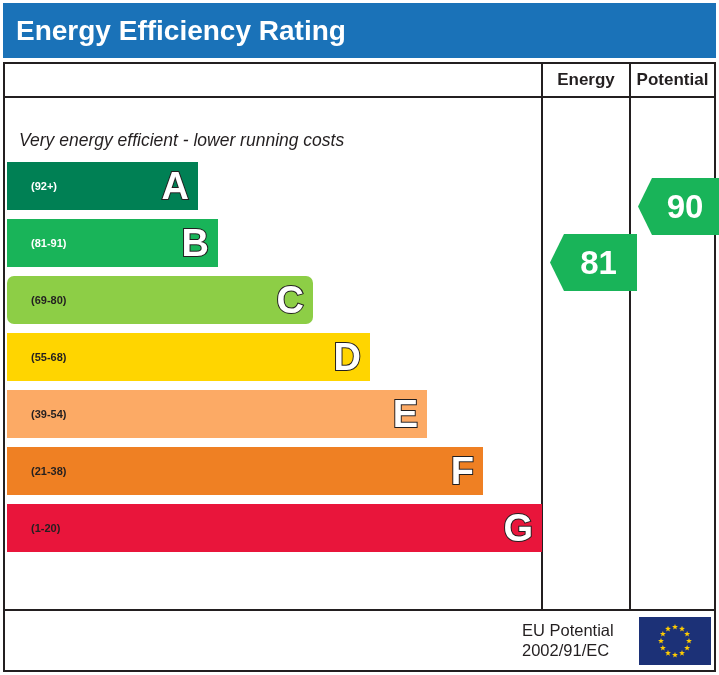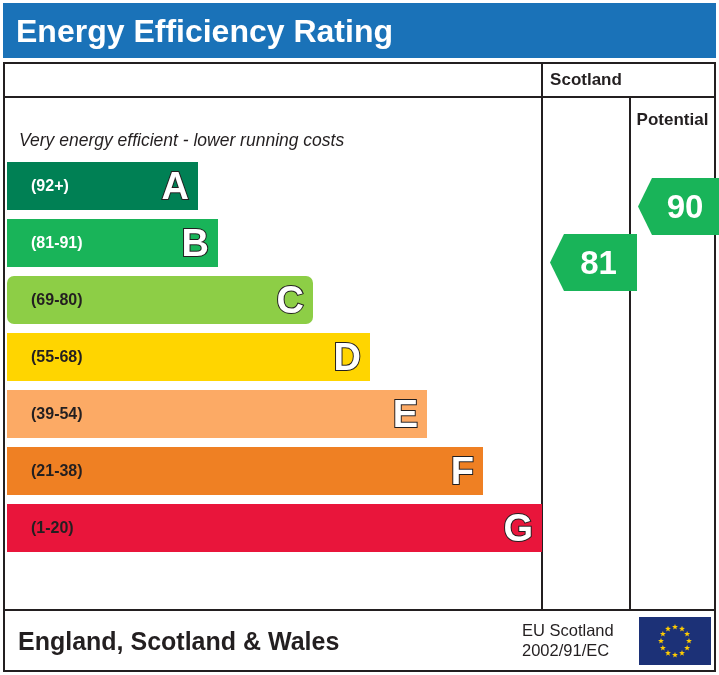--- a/index.html
+++ b/index.html
@@ -27,21 +27,21 @@
     height: 55px;
     background: #1a72b8;
     box-sizing: border-box;
   }
   .title-text {
     position: absolute;
     left: 13px;
     top: 50%;
     transform: translateY(-50%);
     color: #ffffff;
-    font-size: 32px;
+    font-size: 28px;
     font-weight: bold;
     letter-spacing: 0px;
     white-space: nowrap;
   }
 
   
   .table-frame {
     position: absolute;
     left: 3px;
     top: 62px;
@@ -66,21 +66,21 @@
     top: 0;
     height: 100%;
     display: flex;
     align-items: center;
     justify-content: center;
     font-size: 17px;
     font-weight: bold;
     color: #231f20;
   }
   .col-head.current  { left: 536px; width: 88px; border-left: 2px solid #231f20; box-sizing: border-box;}
-  .col-head.potential{ left: 624px; width: 85px; border-left: 2px solid #231f20; box-sizing: border-box; margin-top: 40px;}
+  .col-head.potential{ left: 624px; width: 85px; border-left: 2px solid #231f20; box-sizing: border-box;}
 
   
   .vrule {
     position: absolute;
     top: 34px;
     bottom: 0;
     width: 2px;
     background: #231f20;
   }
   .vrule.r1 { left: 536px; }
@@ -109,21 +109,21 @@
     position: absolute;
     left: 2px;
     height: 48px;
     box-sizing: border-box;
   }
   .bar .range {
     position: absolute;
     left: 24px;
     top: 50%;
     transform: translateY(-50%);
-    font-size: 16px;
+    font-size: 11px;
     font-weight: bold;
     white-space: nowrap;
   }
   .bar .letter {
     position: absolute;
     right: 9px;
     top: 50%;
     transform: translateY(-50%);
     font-size: 38px;
     font-weight: bold;
@@ -200,21 +200,21 @@
 
 <div id="epc">
 
   <div class="title-bar">
     <div class="title-text">Energy Efficiency Rating</div>
   </div>
 
   <div class="table-frame">
 
     <div class="col-head-row">
-      <div class="col-head current">Scotland</div>
+      <div class="col-head current">Energy</div>
       <div class="col-head potential">Potential</div>
     </div>
 
     <div class="vrule r1"></div>
     <div class="vrule r2"></div>
 
     <div class="bars-area">
       <div class="caption top">Very energy efficient - lower running costs</div>
 
       <div class="bar" style="top: 64px; width: 191px; background: rgb(0, 128, 84);">
@@ -245,23 +245,22 @@
         <span class="range" style="color: rgb(35, 31, 32);">(1-20)</span>
         <span class="letter">G</span>
       </div>
     </div>
 
     <div class="marker current" style="top: 170px; background: rgb(25, 180, 89);">81</div>
     <div class="marker potential" style="top: 114px; background: rgb(25, 180, 89);">90</div>
   </div>
 
   <div class="footer">
-    <div class="footer-region">England, Scotland &amp; Wales</div>
     <div class="footer-directive">
-      <div>EU Scotland</div>
+      <div>EU Potential</div>
       <div>2002/91/EC</div>
     </div>
     <div class="eu-flag">
       <svg viewBox="0 0 72 48" xmlns="http://www.w3.org/2000/svg" aria-hidden="true">
         <rect width="72" height="48" fill="#1c3177"></rect>
         <g id="eu-stars" fill="#ffcc00">
             <polygon points="36.00,6.90 36.77,8.95 38.95,9.04 37.24,10.40 37.82,12.51 36.00,11.30 34.18,12.51 34.76,10.40 33.05,9.04 35.23,8.95"></polygon>
             <polygon points="43.00,8.78 43.77,10.82 45.95,10.92 44.24,12.28 44.82,14.38 43.00,13.18 41.18,14.38 41.76,12.28 40.05,10.92 42.23,10.82"></polygon>
             <polygon points="48.12,13.90 48.89,15.95 51.07,16.04 49.36,17.40 49.95,19.51 48.12,18.30 46.30,19.51 46.89,17.40 45.18,16.04 47.36,15.95"></polygon>
             <polygon points="50.00,20.90 50.77,22.95 52.95,23.04 51.24,24.40 51.82,26.51 50.00,25.30 48.18,26.51 48.76,24.40 47.05,23.04 49.23,22.95"></polygon>

